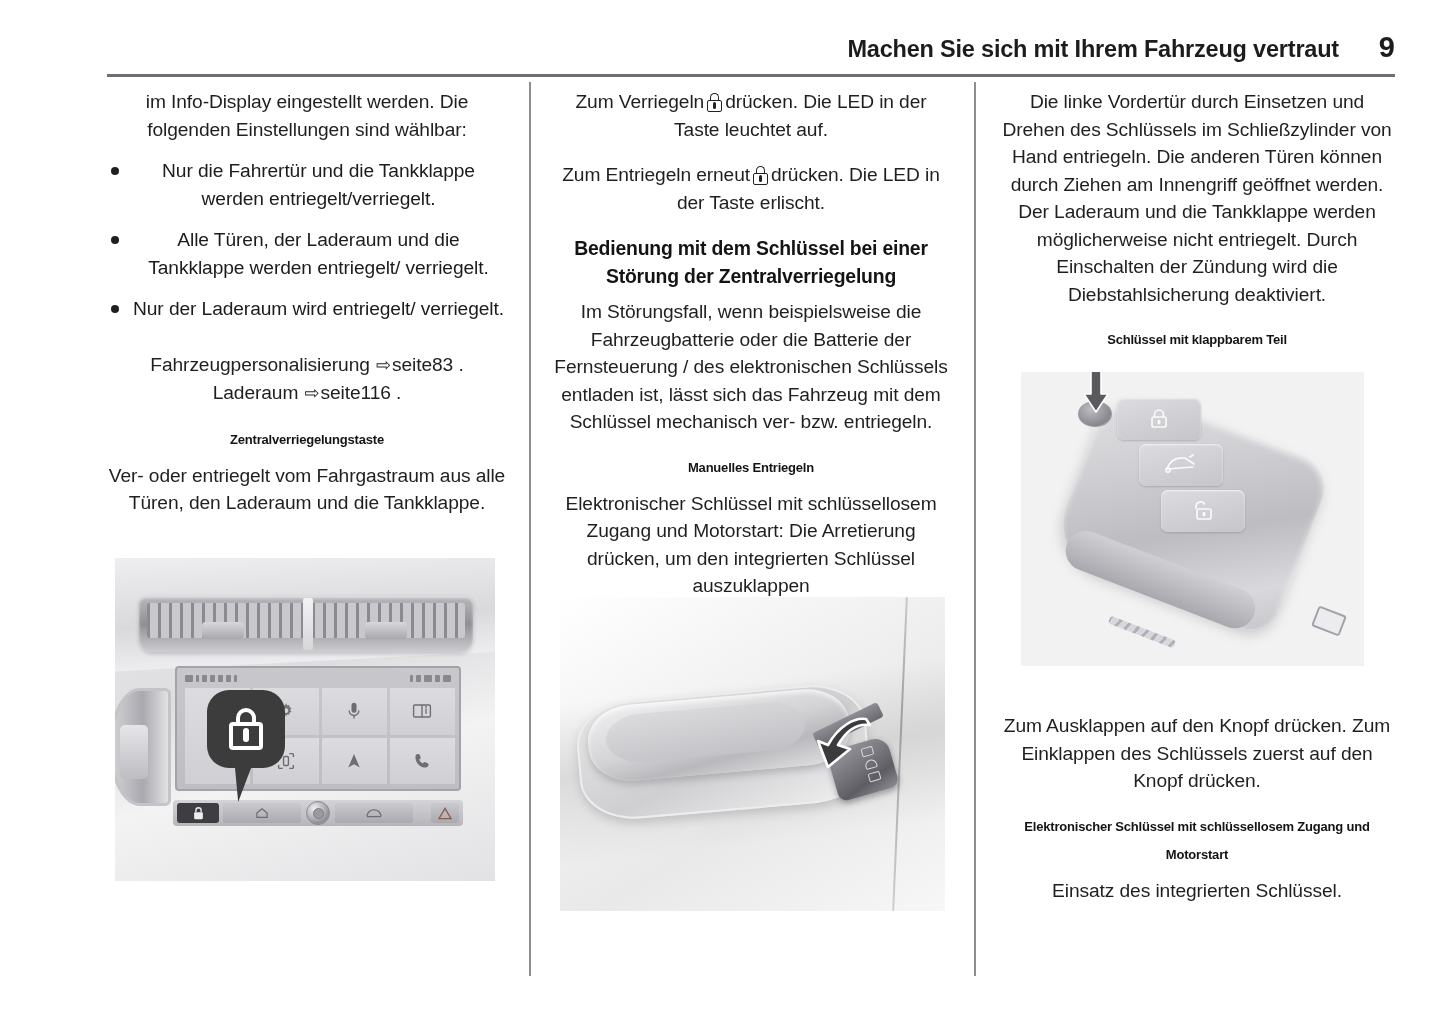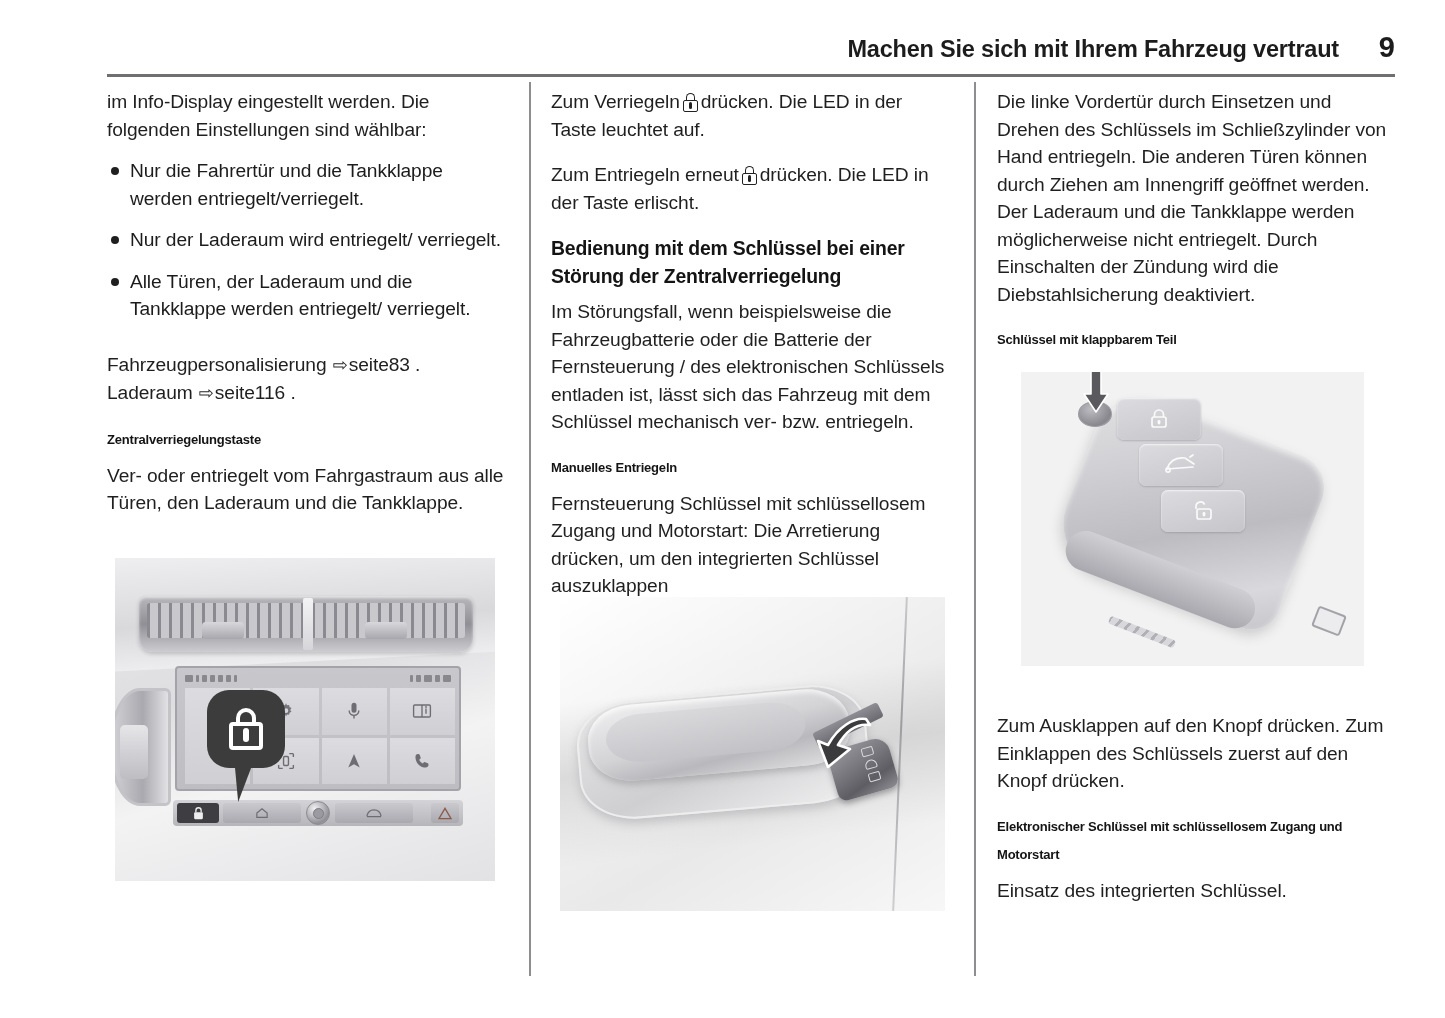--- a/index.html
+++ b/index.html
@@ -59,20 +59,21 @@
     background: #8d8d92;
   }
   .divider.d1 { left: 526px; }
   .divider.d2 { left: 971px; }
 
   
   .col {
     position: absolute;
     top: 88px;
     width: 400px;
+    text-align: center;
   }
   .col1 { left: 104px; }
   .col2 { left: 548px; }
   .col3 { left: 994px; }
 
   p.body {
     margin: 0 0 14px 0;
     font-size: 19.2px;
     line-height: 27.5px;
     color: #1f1f1f;
@@ -515,22 +516,22 @@
 
   <div class="divider d1"></div>
   <div class="divider d2"></div>
 
   <div class="col col1">
 
     <p class="body">im Info-Display eingestellt werden. Die folgenden Einstellungen sind wählbar:</p>
 
     <ul class="bullets">
       <li>Nur die Fahrertür und die Tankklappe werden entriegelt/verriegelt.</li>
+      <li>Alle Türen, der Laderaum und die Tankklappe werden entriegelt/ verriegelt.</li>
       <li>Nur der Laderaum wird entriegelt/ verriegelt.</li>
-      <li>Alle Türen, der Laderaum und die Tankklappe werden entriegelt/ verriegelt.</li>
     </ul>
 
     <p class="body nogap"><span>Fahrzeugpersonalisierung</span> <span class="ref-arrow">⇨</span><span>seite83 .</span></p>
     <p class="body"><span>Laderaum</span> <span class="ref-arrow">⇨</span><span>seite116 .</span></p>
 
     <h2 class="heading">Zentralverriegelungstaste</h2>
     <p class="body">Ver- oder entriegelt vom Fahrgastraum aus alle Türen, den Laderaum und die Tankklappe.</p>
   </div>
 
   <div class="figure" id="fig-dashboard">
@@ -668,21 +669,21 @@
   <div class="col col2">
 
     <p class="body tight"><span>Zum Verriegeln</span><span class="inline-lock"><span class="shackle"></span><span class="bodyb"></span><span class="pin"></span></span><span>drücken. Die LED in der Taste leuchtet auf.</span></p>
 
     <p class="body"><span>Zum Entriegeln erneut</span><span class="inline-lock"><span class="shackle"></span><span class="bodyb"></span><span class="pin"></span></span><span>drücken. Die LED in der Taste erlischt.</span></p>
 
     <h2 class="heading sub">Bedienung mit dem Schlüssel bei einer Störung der Zentralverriegelung</h2>
     <p class="body">Im Störungsfall, wenn beispielsweise die Fahrzeugbatterie oder die Batterie der Fernsteuerung / des elektronischen Schlüssels entladen ist, lässt sich das Fahrzeug mit dem Schlüssel mechanisch ver- bzw. entriegeln.</p>
 
     <h2 class="heading">Manuelles Entriegeln</h2>
-    <p class="body">Fernsteuerung Schlüssel mit schlüssellosem Zugang und Motorstart: Die Arretierung drücken, um den integrierten Schlüssel auszuklappen</p>
+    <p class="body">Elektronischer Schlüssel mit schlüssellosem Zugang und Motorstart: Die Arretierung drücken, um den integrierten Schlüssel auszuklappen</p>
   </div>
 
   <div class="figure" id="fig-doorhandle">
     <div class="door-shade"></div>
     <div class="door-seam"></div>
     <div class="handle-recess"></div>
     <div class="handle-bar">
       <div class="handle-inner"></div>
     </div>
     <div class="key-blade"></div>

